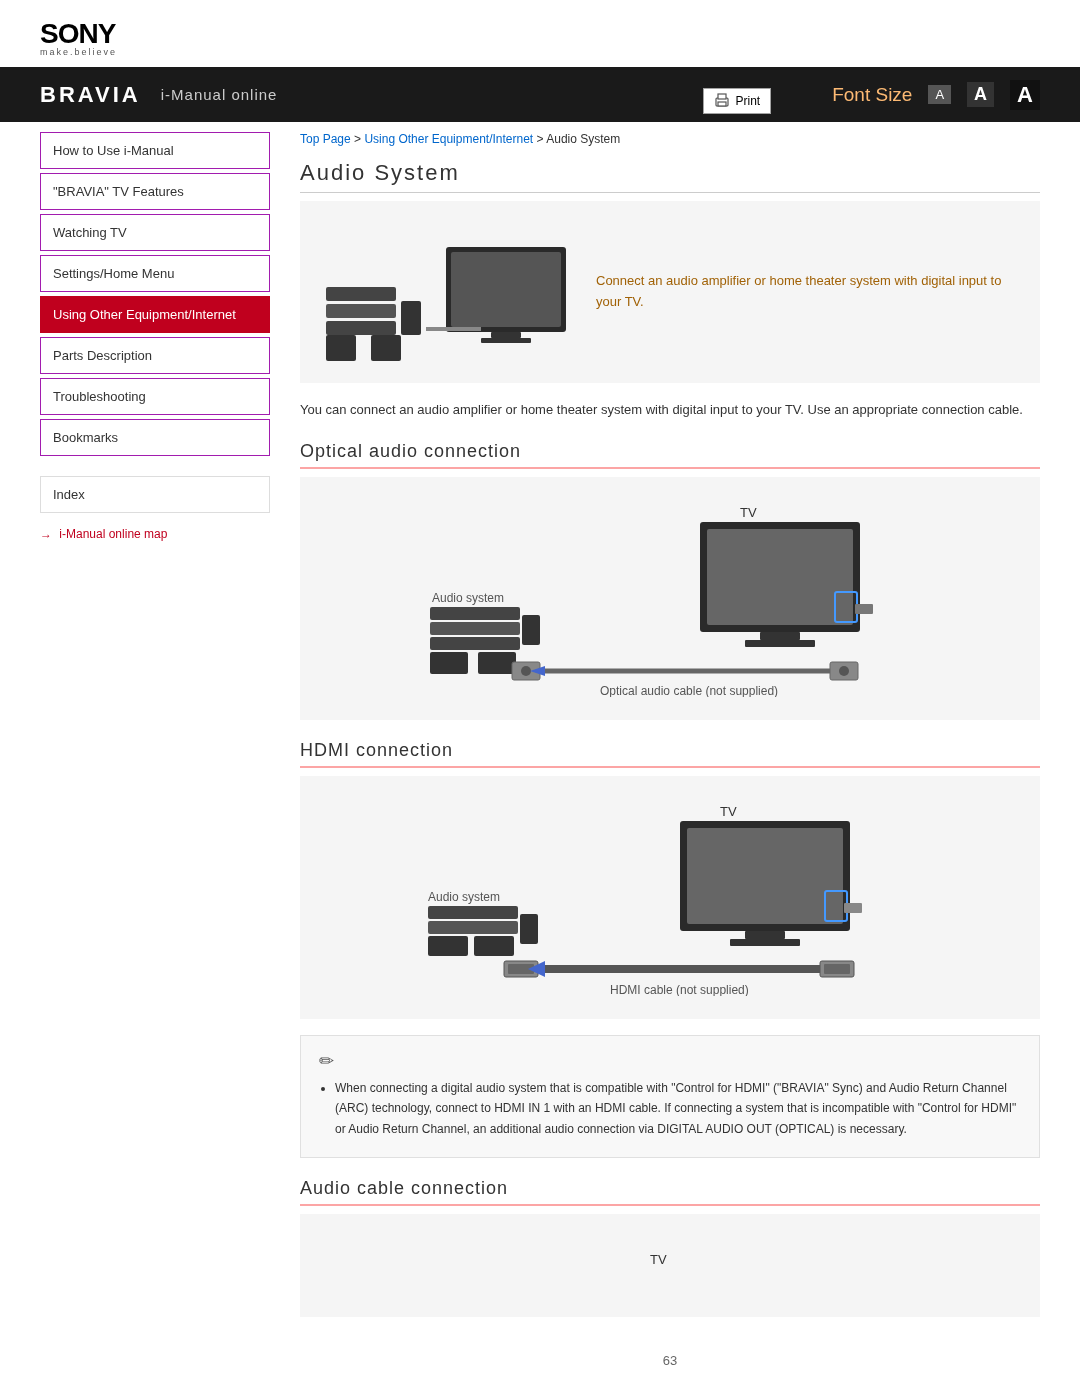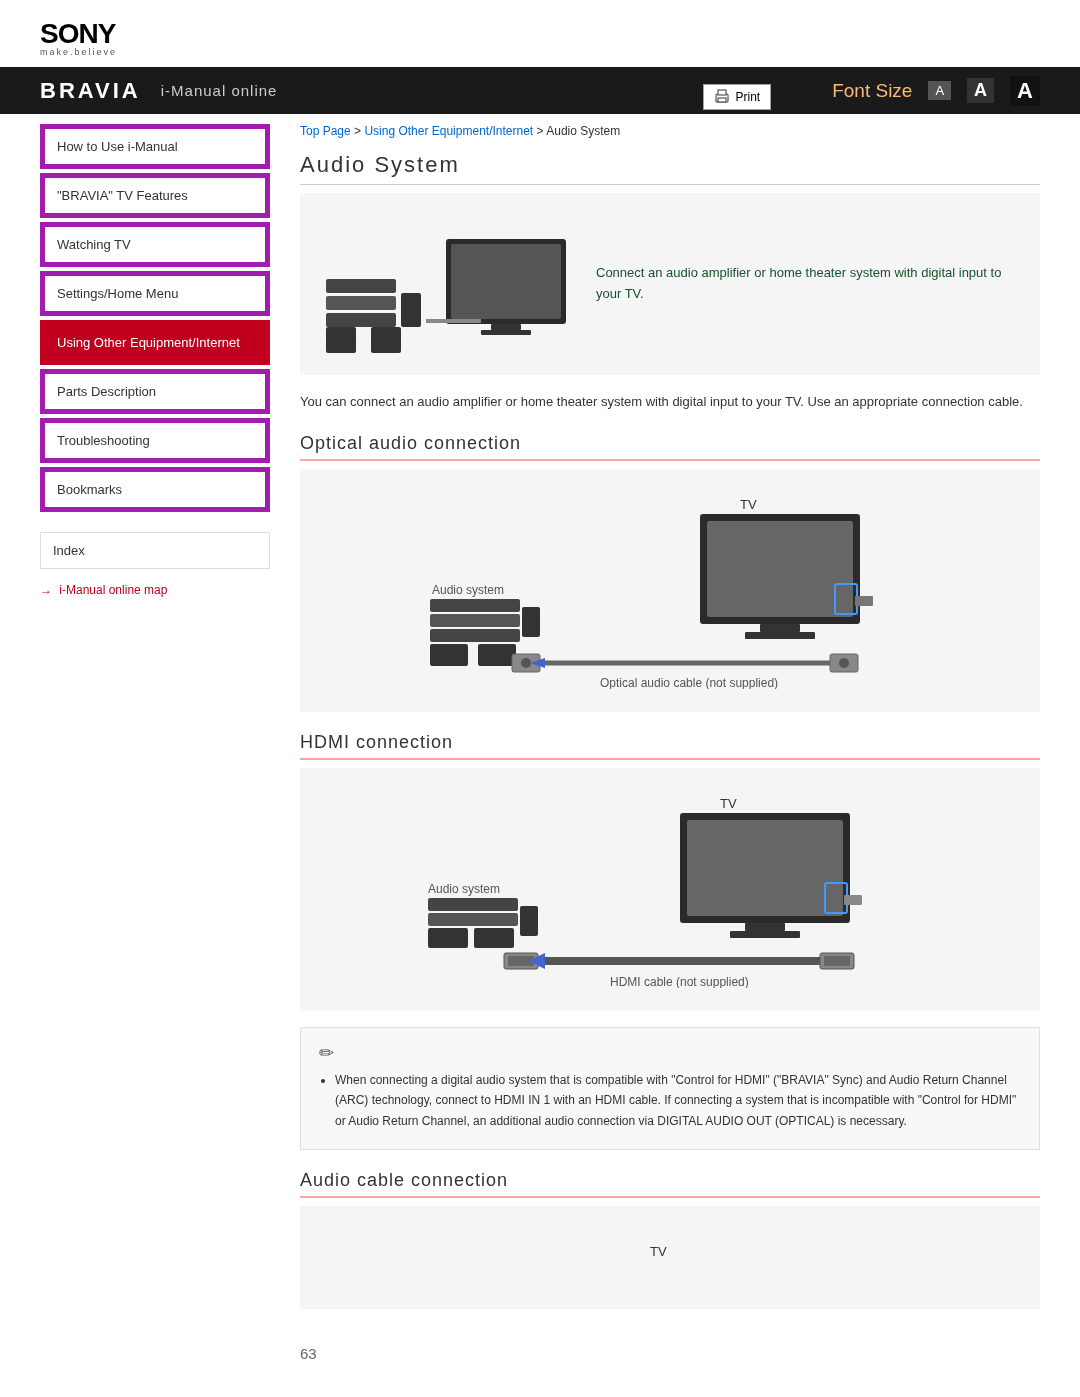--- a/index.html
+++ b/index.html
@@ -4,71 +4,71 @@
   <style>
     * { box-sizing: border-box; margin: 0; padding: 0; }
     body { font-family: Arial, sans-serif; background: #fff; font-size: 14px; color: #333; width: 1080px; min-height: 1397px; }
 
     
     .header { padding: 18px 40px 10px; background: #fff; }
     .sony-logo { font-size: 28px; font-weight: 700; letter-spacing: -1px; color: #000; font-family: 'Arial Black', sans-serif; }
     .sony-tagline { font-size: 9px; color: #555; letter-spacing: 2px; margin-top: -3px; }
 
     
-    .navbar { background: #1a1a1a; display: flex; align-items: center; padding: 0 40px; height: 47px; }
+    .navbar { background: #1a1a1a; display: flex; align-items: center; padding: 0 40px; height: 55px; }
     .bravia-logo { color: #fff; font-size: 22px; font-weight: 900; letter-spacing: 3px; font-family: 'Arial Black', sans-serif; margin-right: 20px; }
     .navbar-title { color: #ccc; font-size: 15px; letter-spacing: 1px; }
     .navbar-right { margin-left: auto; display: flex; align-items: center; gap: 14px; }
     .print-btn { background: #fff; border: 1px solid #a3a3a3; padding: 4px 10px; font-size: 12px; cursor: pointer; display: flex; align-items: center; gap: 5px; margin-top: 12px; }
     .font-size-label { color: #fdba74; font-size: 19px; margin-left: 47px; }
     .font-btn { background: #555; color: #fff; border: none; cursor: pointer; padding: 2px 7px; font-size: 13px; margin-left: 2px; }
     .font-btn.large { font-size: 18px; font-weight: bold; background: #333; }
     .font-btn.xlarge { font-size: 22px; font-weight: bold; background: #111; }
 
     
     .main-layout { display: flex; padding: 0 40px; margin-top: 10px; gap: 30px; }
 
     
     .sidebar { width: 230px; flex-shrink: 0; }
-    .sidebar-item { padding: 10px 12px; border: 5px solid #a21caf; margin-bottom: 4px; cursor: pointer; font-size: 13px; color: #333; background: #fff; }
+    .sidebar-item { padding: 10px 12px; border: 1px solid #a21caf; margin-bottom: 4px; cursor: pointer; font-size: 13px; color: #333; background: #fff; }
     .sidebar-item.active { background: #c0001e; color: #fff; border-color: #c0001e; }
     .sidebar-divider { height: 16px; }
     .sidebar-index { padding: 10px 12px; border: 1px solid #ddd; margin-bottom: 4px; font-size: 13px; color: #333; cursor: pointer; background: #fff; }
     .sidebar-link { margin-top: 10px; padding: 4px 0; font-size: 12px; }
     .sidebar-link a { color: #c0001e; text-decoration: none; font-size: 12px; text-align: center; }
     .arrow-right { display: inline-block; margin-right: 4px; color: #c0001e; }
 
     
     .content { flex: 1; }
     .breadcrumb { font-size: 12px; color: #0066cc; margin-bottom: 14px; }
     .breadcrumb a { color: #0066cc; text-decoration: none; }
     .breadcrumb span { color: #333; }
 
     .section-title { font-size: 22px; font-weight: normal; letter-spacing: 2px; margin-bottom: 8px; padding-bottom: 6px; border-bottom: 1px solid #ccc; }
     .section-sub { font-size: 18px; font-weight: normal; letter-spacing: 1px; margin: 20px 0 8px; padding-bottom: 5px; border-bottom: 2px solid #fca5a5; }
 
     
     .intro-box { display: flex; gap: 20px; background: #f5f5f5; padding: 16px; margin-bottom: 16px; align-items: center; }
     .intro-image { width: 260px; height: 150px; flex-shrink: 0; }
-    .intro-text { font-size: 13px; line-height: 1.6; color: #14532d; }
+    .intro-text { font-size: 13px; line-height: 1.6; color: #a16207; }
 
     .paragraph { font-size: 13px; line-height: 1.7; margin-bottom: 16px; color: #333; }
 
     
     .diagram-box { background: #f5f5f5; padding: 20px; margin-bottom: 16px; text-align: center; position: relative; }
 
     
     .note-box { background: #f8f8f8; border: 1px solid #e0e0e0; padding: 14px 18px; margin: 16px 0; }
     .note-icon { font-size: 18px; color: #555; margin-bottom: 6px; }
     .note-text { font-size: 12px; line-height: 1.7; color: #333; }
     .note-text ul { padding-left: 16px; }
     .note-text li { margin-bottom: 4px; }
 
     
-    .page-number { text-align: left; color: #666; font-size: 15px; padding: 20px 0; }
+    .page-number { text-align: center; color: #666; font-size: 13px; padding: 20px 0; }
   </style>
 </head>
 <body>
 
 <div class="header">
   <div>
     <div class="sony-logo">SONY</div>
     <div class="sony-tagline">make.believe</div>
   </div>
 </div>

